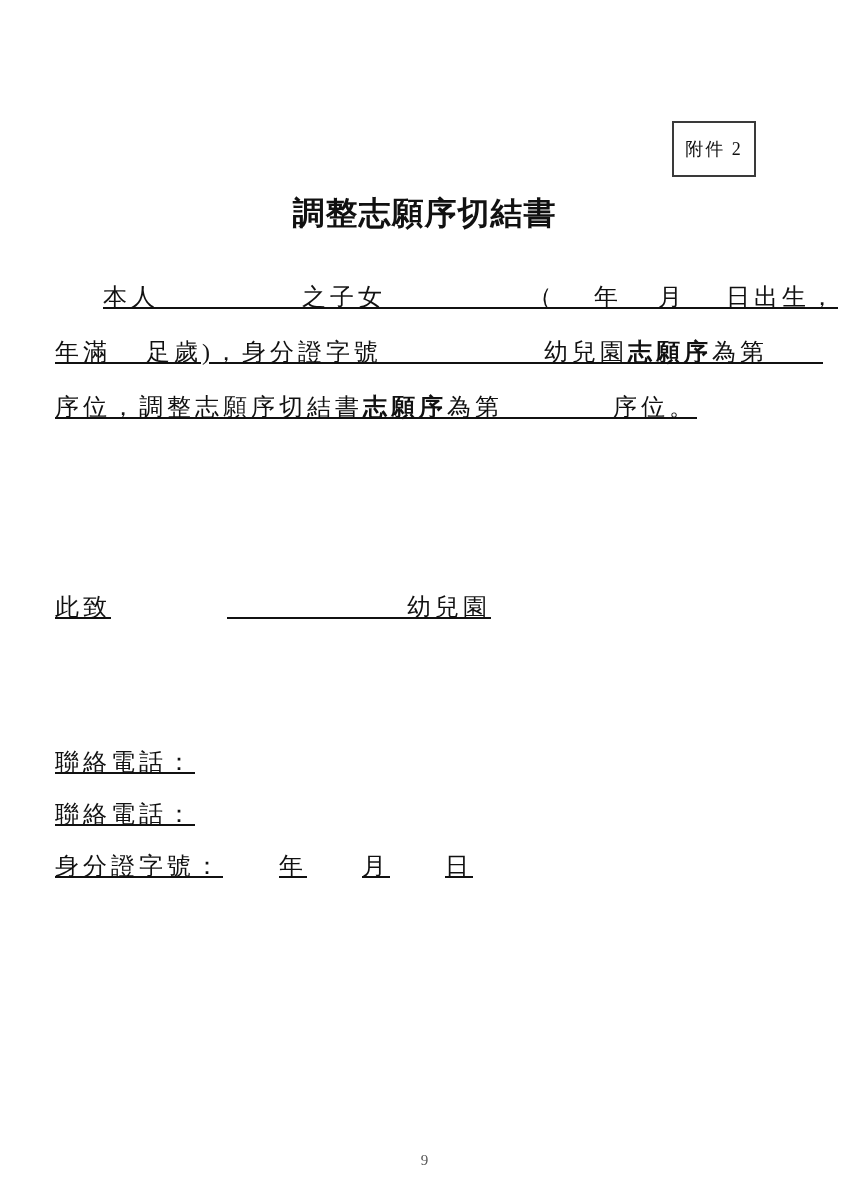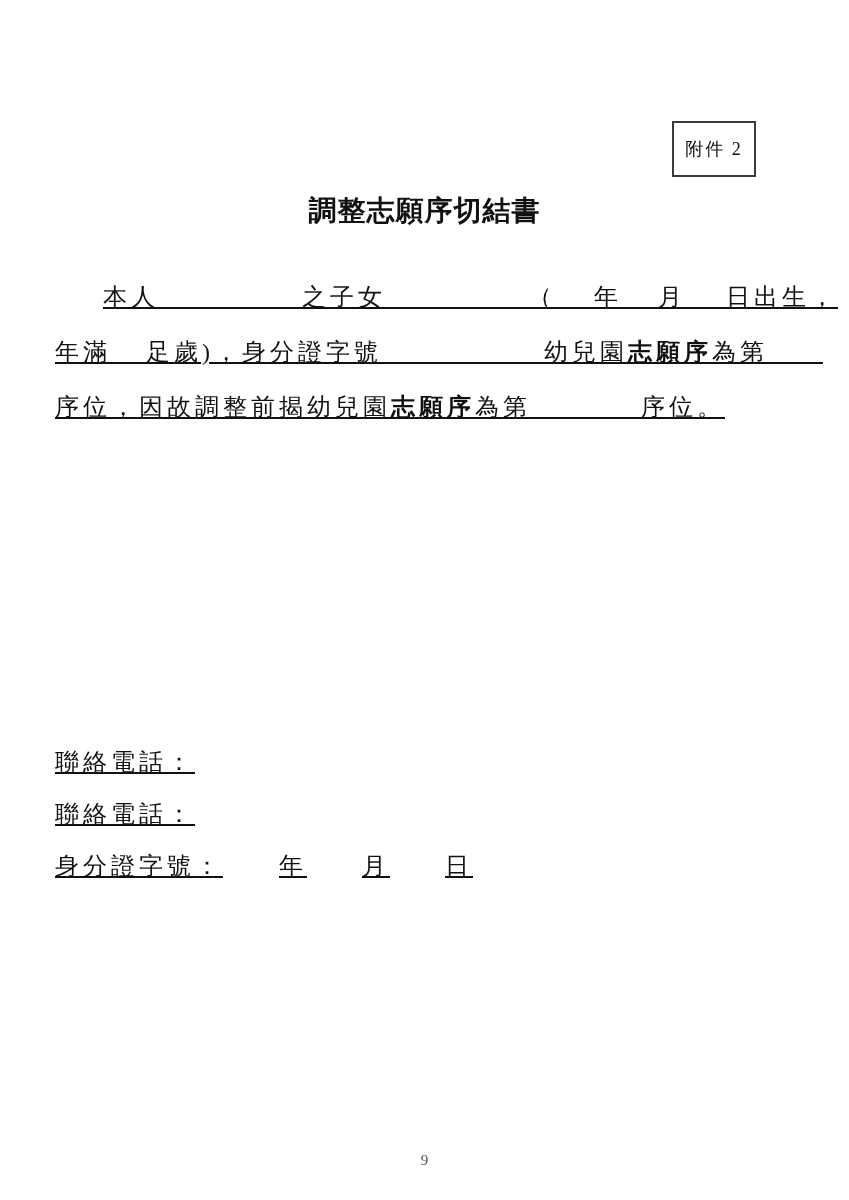--- a/index.html
+++ b/index.html
@@ -25,21 +25,21 @@
     justify-content: center;
     font-size: 18px;
     letter-spacing: 2px;
   }
   .doc-title {
     position: absolute;
     top: 192px;
     left: 0;
     width: 100%;
     text-align: center;
-    font-size: 28px;
+    font-size: 32px;
     font-weight: bold;
     letter-spacing: 1px;
   }
   .paragraph {
     position: absolute;
     left: 55px;
     top: 270px;
     width: 770px;
   }
   .doc-line {
@@ -88,23 +88,26 @@
 
   <div class="attachment-box">
     <span>附件 2</span>
   </div>
 
   <div class="doc-title">調整志願序切結書</div>
 
   <div class="paragraph">
     <div class="doc-line"><span class="spacer" style="width: 48px;"></span><span>本人</span><span class="blank" style="width: 143px;"></span><span>之子女</span><span class="blank" style="width: 142px;"></span><span>（</span><span class="blank" style="width: 38px;"></span><span>年</span><span class="blank" style="width: 36px;"></span><span>月</span><span class="blank" style="width: 40px;"></span><span>日出生，</span></div>
     <div class="doc-line"><span>年滿</span><span class="blank" style="width: 35px;"></span><span>足歲)，身分證字號</span><span class="blank" style="width: 162px;"></span><span>幼兒園</span><span class="bold">志願序</span><span>為第</span><span class="blank" style="width: 55px;"></span></div>
-    <div class="doc-line"><span>序位，因故調整前揭幼兒園</span><span class="bold">志願序</span><span>為第</span><span class="blank" style="width: 110px;"></span><span>序位。</span></div>
+    <div class="doc-line"><span>序位，調整志願序切結書</span><span class="bold">志願序</span><span>為第</span><span class="blank" style="width: 110px;"></span><span>序位。</span></div>
   </div>
 
+  <div class="salutation">
+    <div class="doc-line"><span>此致</span><span class="spacer" style="width: 116px;"></span><span class="blank" style="width: 180px;"></span><span>幼兒園</span></div>
+  </div>
 
   <div class="signature">
     <div class="doc-line"><span>聯絡電話：</span></div>
     <div class="doc-line"><span>聯絡電話：</span></div>
     <div class="doc-line"><span>身分證字號：</span><span class="spacer" style="width: 56px;"></span><span>年</span><span class="spacer" style="width: 55px;"></span><span>月</span><span class="spacer" style="width: 55px;"></span><span>日</span></div>
   </div>
 
   <div class="page-number">9</div>
 
 </div>

